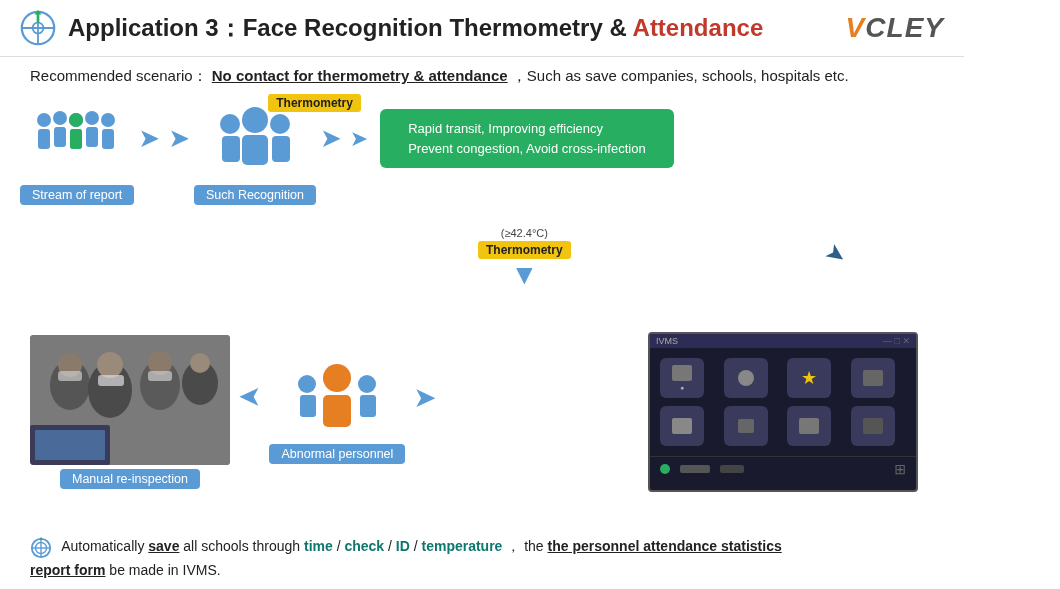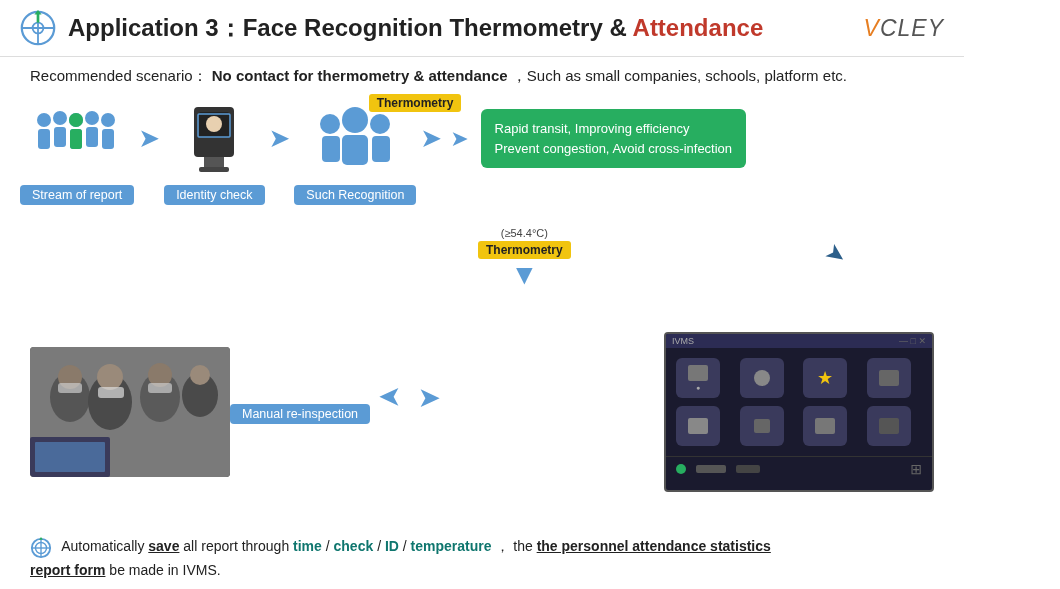--- a/index.html
+++ b/index.html
@@ -29,41 +29,42 @@
       font-size: 24px;
       font-weight: bold;
       color: #222;
     }
     .header-title span.attendance {
       color: #c0392b;
       font-weight: bold;
     }
     .logo {
       margin-left: auto;
-      font-size: 23px;
-      font-weight: 400;
+      font-size: 28px;
+      font-weight: 700;
       color: #e67e22;
       letter-spacing: 1px;
     }
 
     
     .scenario-bar {
       padding: 10px 30px 6px 30px;
       font-size: 15px;
       color: #222;
     }
     .scenario-bar span.underline {
+      text-decoration: underline;
       font-weight: bold;
     }
 
     .green-box {
       background: #27ae60;
       color: #fff;
       border-radius: 6px;
-      padding: 10px 14px;
+      padding: 10px 28px;
       font-size: 13px;
       line-height: 1.5;
       margin-left: 8px;
       margin-bottom: 30px;
       white-space: nowrap;
     }
 
     
     .ivms-box {
       width: 270px;
@@ -214,21 +215,21 @@
       <span>Application 3：</span><span>Face Recognition Thermometry &amp; </span><span class="attendance">Attendance</span>
     </span>
     <div class="logo">
       <span style="color:#e67e22;font-style:italic;">V</span><span style="color:#555;font-style:italic;">C</span><span style="color:#555;font-style:italic;">LEY</span>
     </div>
   </div>
 
   <div class="scenario-bar">
     <span>Recommended scenario：</span>
     <span class="underline">No contact for thermometry &amp; attendance</span>
-    <span>，Such as small companies, schools, platform etc.</span>
+    <span>，Such as save companies, schools, hospitals etc.</span>
   </div>
 
   <div class="content-area">
     <div class="diagram">
 
       <div class="top-flow">
 
         <div class="flow-node">
           <svg width="90" height="75" viewBox="0 0 90 75">
 
@@ -248,35 +249,20 @@
             <g fill="#27ae60">
               <circle cx="44" cy="18" r="7"></circle>
                 <rect x="38" y="27" width="12" height="20" rx="3"></rect>
             </g>
           </svg>
           <div class="label-badge">Stream of report</div>
         </div>
 
         <div class="arrow">➤</div>
 
-        <div class="flow-node">
-          <svg width="80" height="75" viewBox="0 0 80 75">
-
-            <rect x="30" y="50" width="20" height="20" fill="#555" rx="2"></rect>
-            <rect x="25" y="65" width="30" height="5" fill="#444" rx="2"></rect>
-
-            <rect x="20" y="5" width="40" height="50" fill="#333" rx="4"></rect>
-
-            <rect x="25" y="10" width="30" height="25" fill="#222" rx="2"></rect>
-
-            <circle cx="40" cy="22" r="8" fill="#e8d0b0"></circle>
-            <rect x="24" y="12" width="32" height="23" fill="none" stroke="#5b9bd5" stroke-width="1.5" rx="1"></rect>
-          </svg>
-          <div class="label-badge">Identity check</div>
-        </div>
 
         <div class="arrow">➤</div>
 
         <div class="flow-node relative" style="position:relative;">
           <div style="background:#f1c40f;color:#222;font-weight:bold;font-size:12px;padding:2px 8px;border-radius:3px;position:absolute;top:-8px;right:-45px;white-space:nowrap;z-index:10;">Thermometry</div>
           <svg width="90" height="75" viewBox="0 0 90 75">
             <g fill="#5b9bd5">
               <circle cx="20" cy="22" r="10"></circle>
                 <rect x="12" y="34" width="18" height="26" rx="4"></rect>
               <circle cx="45" cy="18" r="13"></circle>
@@ -294,30 +280,30 @@
         <div class="arrow" style="padding-bottom:30px;font-size:22px;">➤</div>
 
         <div class="green-box">
           <div>Rapid transit, Improving efficiency</div>
           <div>Prevent congestion, Avoid cross-infection</div>
         </div>
 
       </div>
 
       <div style="position:absolute;top:135px;left:478px;display:flex;flex-direction:column;align-items:center;z-index:5;">
-        <div style="font-size:11px;color:#444;">(≥54.4°C)</div>
+        <div style="font-size:11px;color:#444;">(≥42.4°C)</div>
         <div style="background:#f1c40f;color:#222;font-weight:bold;font-size:12px;padding:2px 8px;border-radius:3px;margin:2px 0;">Thermometry</div>
         <div style="color:#5b9bd5;font-size:28px;line-height:1;">▼</div>
       </div>
 
       <div style="position:absolute;top:148px;right:118px;color:#2c5f8a;font-size:24px;transform:rotate(35deg);">➤</div>
 
       <div style="position:absolute;top:240px;left:30px;right:20px;display:flex;align-items:center;gap:0;">
 
-        <div style="display:flex;flex-direction:row;align-items:center;">
+        <div style="display:flex;flex-direction:column;align-items:center;">
           <div class="photo-box">
 
             <div style="width:200px;height:130px;background:linear-gradient(135deg,#6a6a6a 0%,#888 30%,#777 60%,#555 100%);position:relative;">
 
               <svg width="200" height="130" viewBox="0 0 200 130" style="position:absolute;top:0;left:0;">
                 <rect width="200" height="130" fill="#7a7a7a"></rect>
 
                 <ellipse cx="40" cy="50" rx="20" ry="25" fill="#555"></ellipse>
                 <ellipse cx="40" cy="30" rx="12" ry="12" fill="#8a7a6a"></ellipse>
                 <ellipse cx="80" cy="55" rx="22" ry="28" fill="#4a4a4a"></ellipse>
@@ -334,26 +320,42 @@
                 <rect x="0" y="90" width="80" height="40" fill="#3a3a5a" rx="2"></rect>
                 <rect x="5" y="95" width="70" height="30" fill="#4a6a9a" rx="1"></rect>
               </svg>
             </div>
           </div>
           <div class="label-badge" style="margin-top:4px;font-size:12.5px;">Manual re-inspection</div>
         </div>
 
         <div style="color:#5b9bd5;font-size:28px;transform:rotate(180deg);margin:0 8px;margin-bottom:30px;">➤</div>
 
+        <div style="display:flex;flex-direction:column;align-items:center;">
+          <svg width="90" height="80" viewBox="0 0 90 80">
+
+            <g fill="#5b9bd5">
+              <circle cx="15" cy="24" r="9"></circle>
+                <rect x="8" y="35" width="16" height="22" rx="3"></rect>
+              <circle cx="75" cy="24" r="9"></circle>
+                <rect x="68" y="35" width="16" height="22" rx="3"></rect>
+            </g>
+            <g fill="#e67e22">
+              <circle cx="45" cy="18" r="14"></circle>
+                <rect x="31" y="35" width="28" height="32" rx="5"></rect>
+            </g>
+          </svg>
+          <div class="label-badge" style="font-size:12.5px;">Abnormal personnel</div>
+        </div>
 
         <div style="color:#5b9bd5;font-size:28px;margin:0 8px;margin-bottom:30px;">➤</div>
 
         <div style="flex:1;"></div>
 
-        <div style="display:flex;flex-direction:column;align-items:center;margin-right:10px;">
+        <div style="display:flex;flex-direction:column;align-items:center;margin-right:26px;">
           <div class="ivms-box">
             <div class="ivms-titlebar">
               <span>IVMS</span>
               <span style="margin-left:auto;color:#666;">— □ ✕</span>
             </div>
             <div class="ivms-content">
 
               <div class="ivms-icon-btn">
                 <div class="ivms-icon-shape" style="background:#777;"></div>
                 <div class="ivms-icon-label">●</div>
@@ -399,21 +401,21 @@
     
     <svg style="width:22px;height:22px;vertical-align:middle;margin-right:6px;" viewBox="0 0 24 24">
       <circle cx="12" cy="12" r="10" fill="none" stroke="#5b9bd5" stroke-width="2"></circle>
       <circle cx="12" cy="12" r="6" fill="none" stroke="#5b9bd5" stroke-width="1.5"></circle>
       <line x1="12" y1="2" x2="12" y2="22" stroke="#5b9bd5" stroke-width="1.5"></line>
       <line x1="2" y1="12" x2="22" y2="12" stroke="#5b9bd5" stroke-width="1.5"></line>
       <polygon points="10,3 12,0 14,3" fill="#27ae60"></polygon>
     </svg>
     <span>Automatically </span>
     <span class="bold-underline">save</span>
-    <span> all report through </span>
+    <span> all schools through </span>
     <span class="red">time</span>
     <span> / </span>
     <span class="red">check</span>
     <span> / </span>
     <span class="red">ID</span>
     <span> / </span>
     <span class="red">temperature</span>
     <span>，  the </span>
     <span class="bold-underline">the personnel attendance statistics</span>
     <br>

